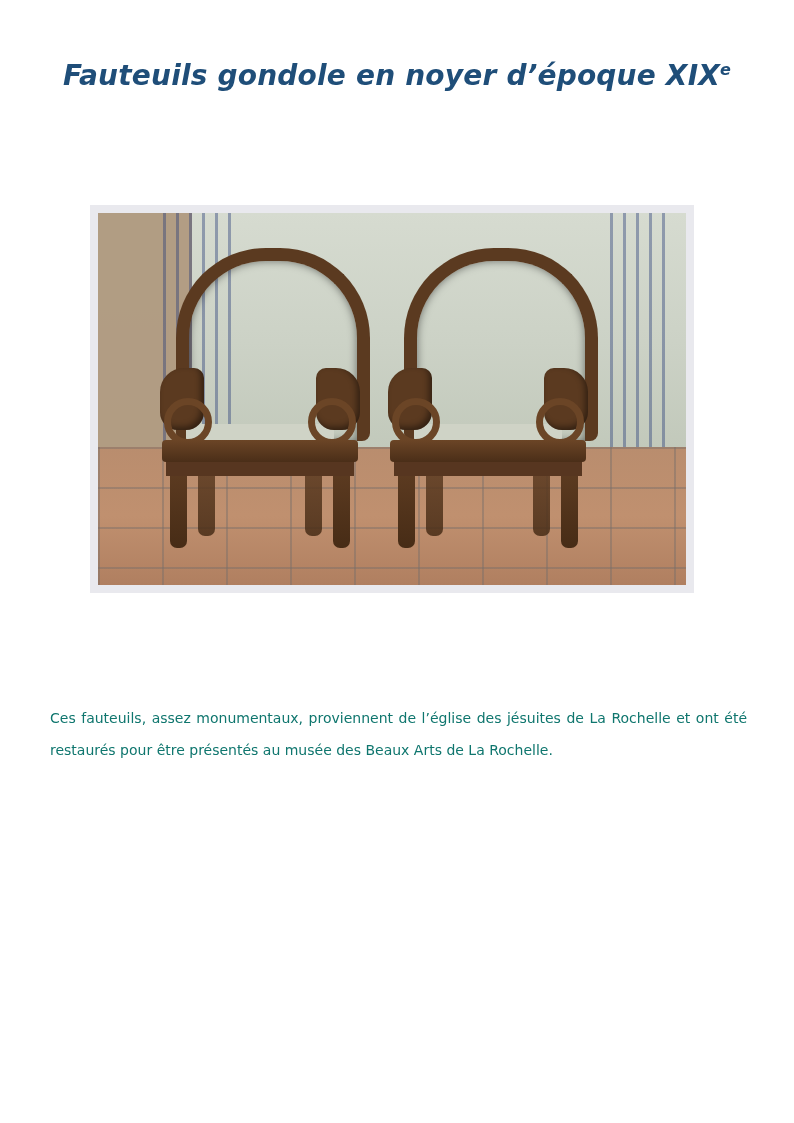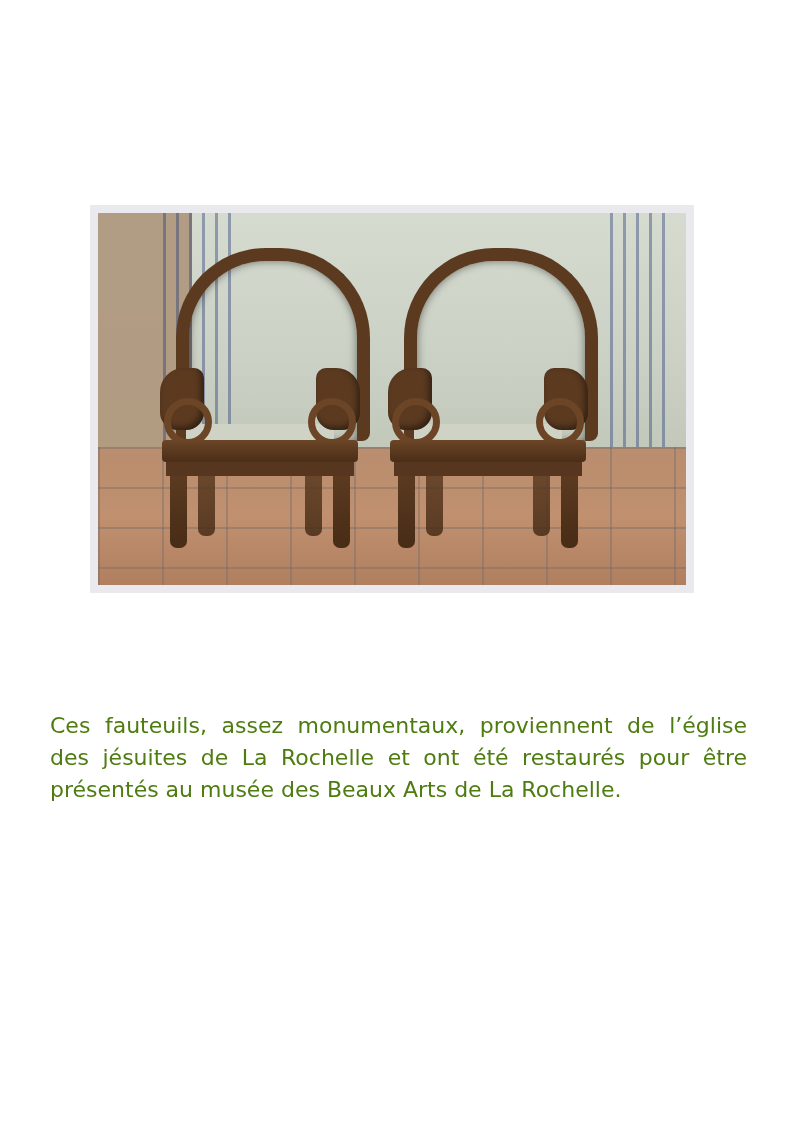--- a/index.html
+++ b/index.html
@@ -188,33 +188,34 @@
     width: 148px;
     height: 20px;
     background: #cfd3c6;
     border-radius: 4px;
   }
   .body-text {
     position: absolute;
     left: 50px;
     width: 697px;
     font-family: "DejaVu Sans", sans-serif;
-    font-size: 22px;
+    font-size: 14px;
     line-height: 32px;
-    color: #4d7c0f;
+    color: #0f766e;
     text-align: justify;
   }
   .para1 { top: 688px; }
   .para2 { top: 833px; }
 </style>
 </head>
 <body>
 
 <div class="page">
 
+  <h1 class="title"><span>Fauteuils gondole en noyer d’époque XIX</span><sup>e</sup></h1>
 
   <div class="photo-frame">
     <div class="photo">
       <div class="wall"></div>
       <div class="sheet"></div>
       <div class="wall-stone"></div>
       <div class="stripes-left"></div>
       <div class="stripes-right"></div>
       <div class="floor"></div>
 

